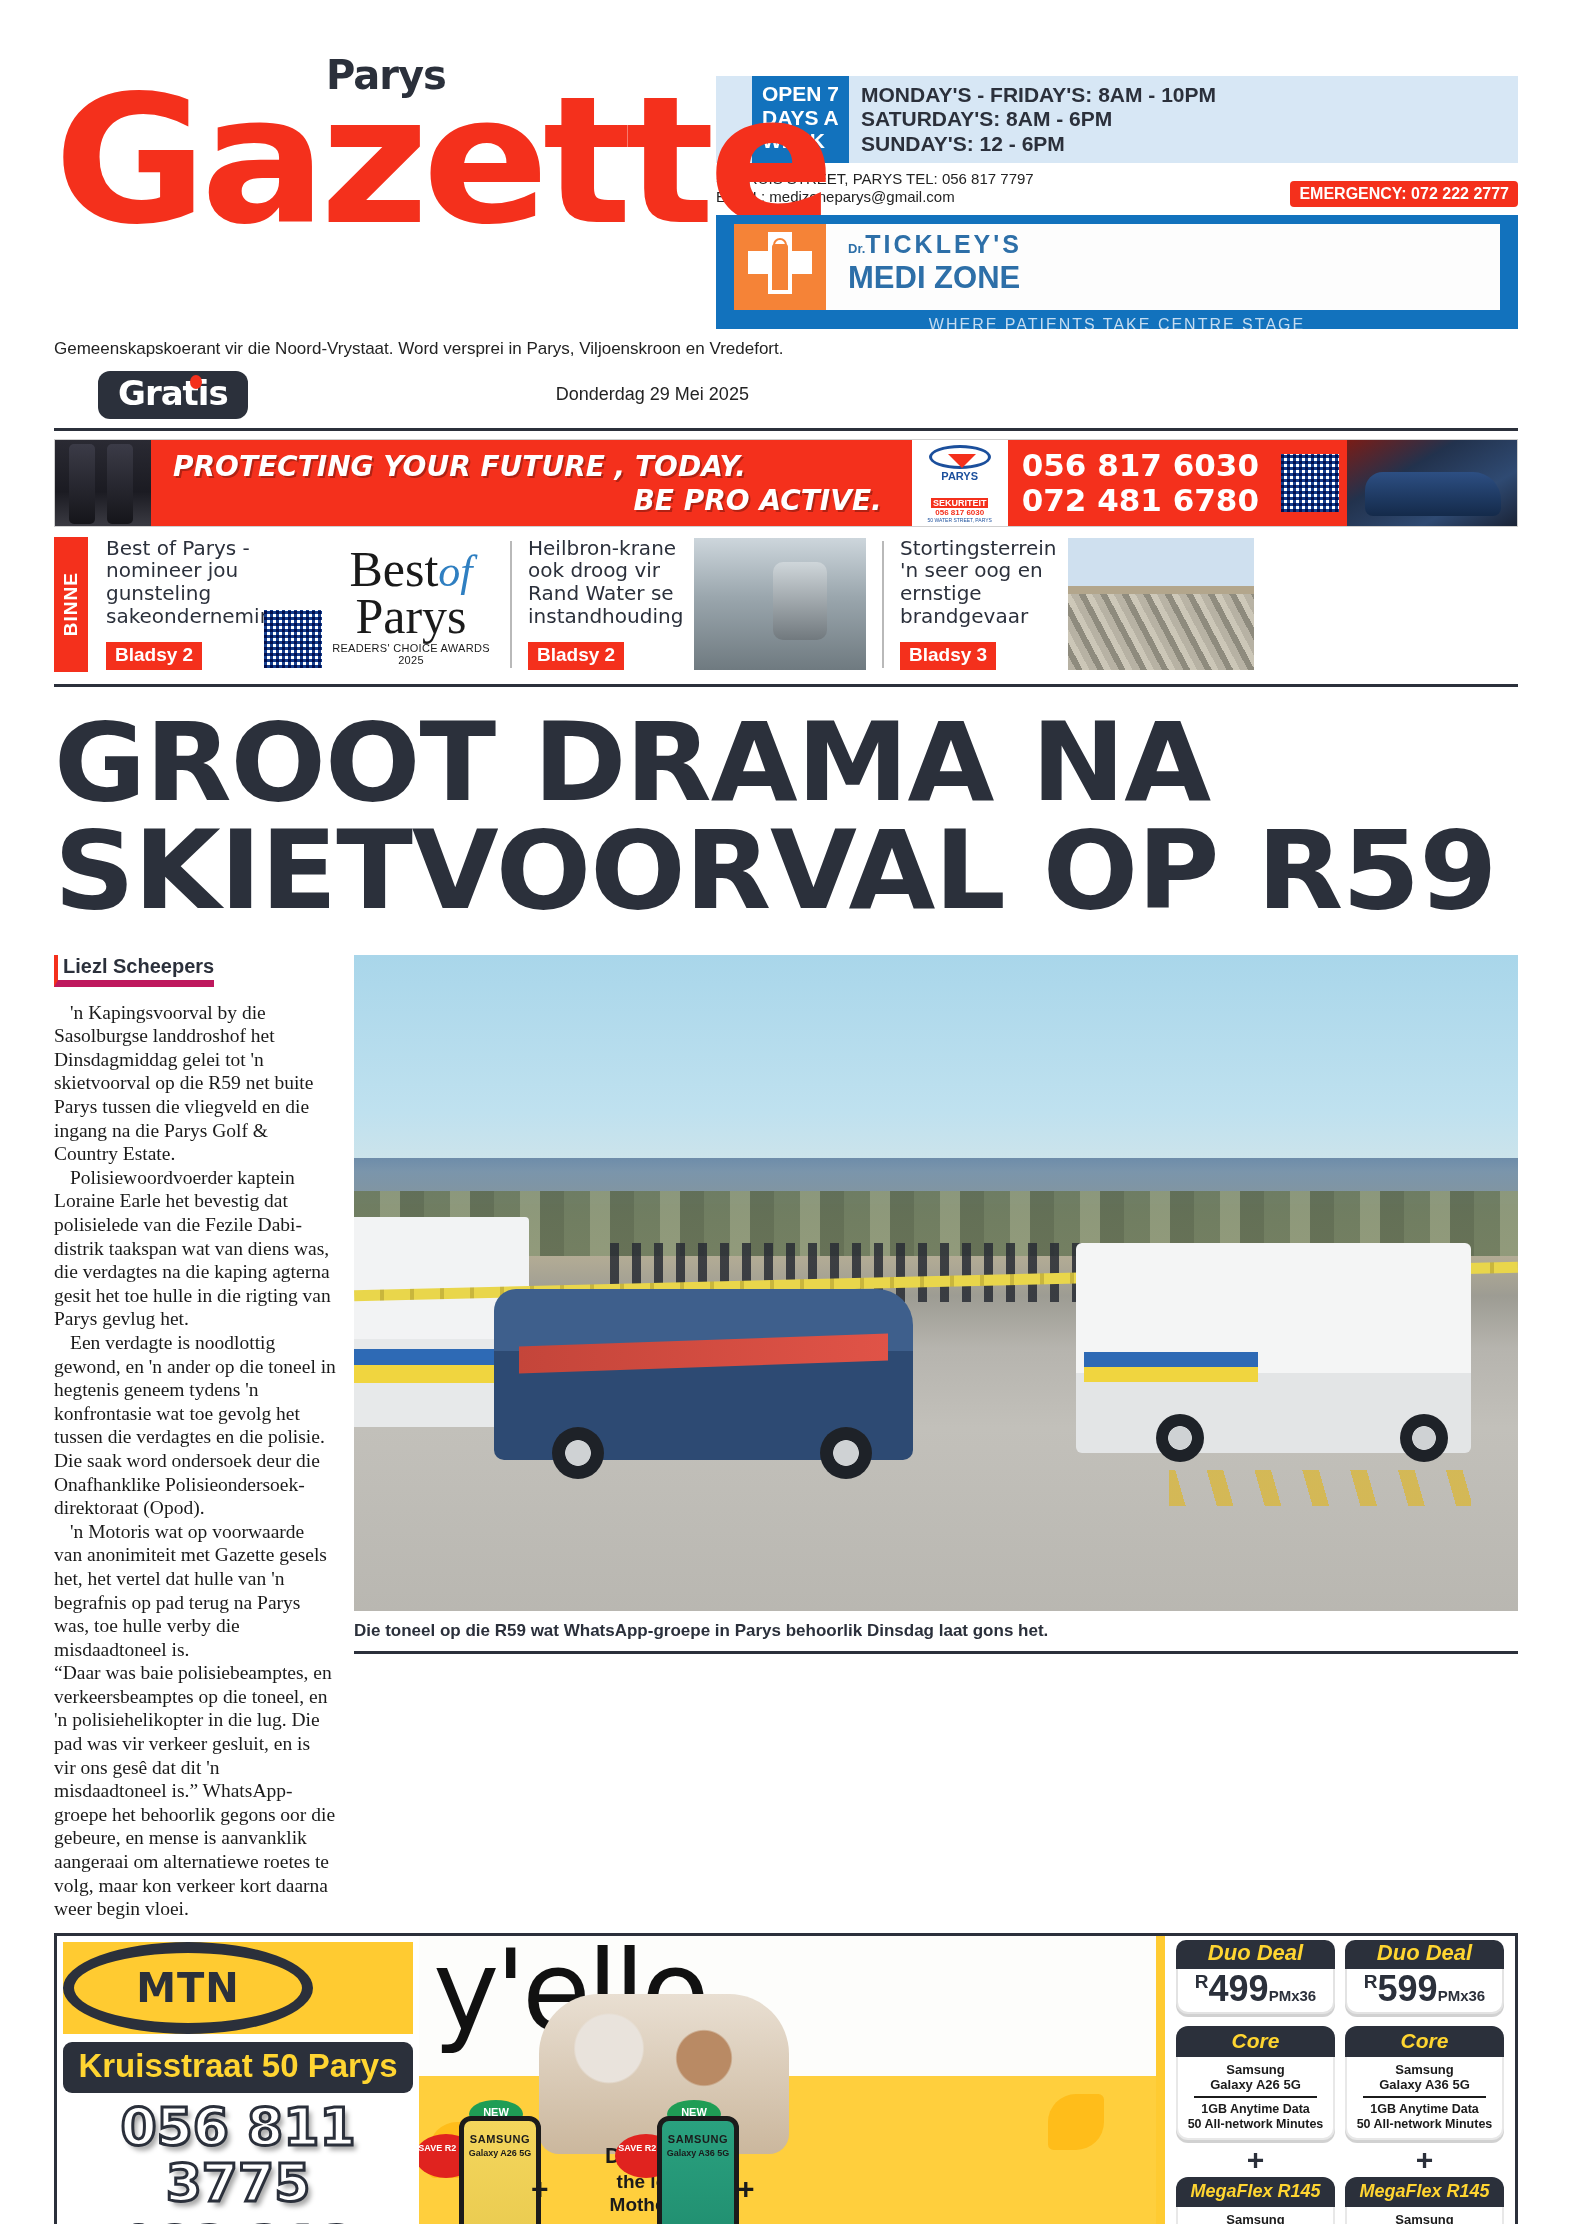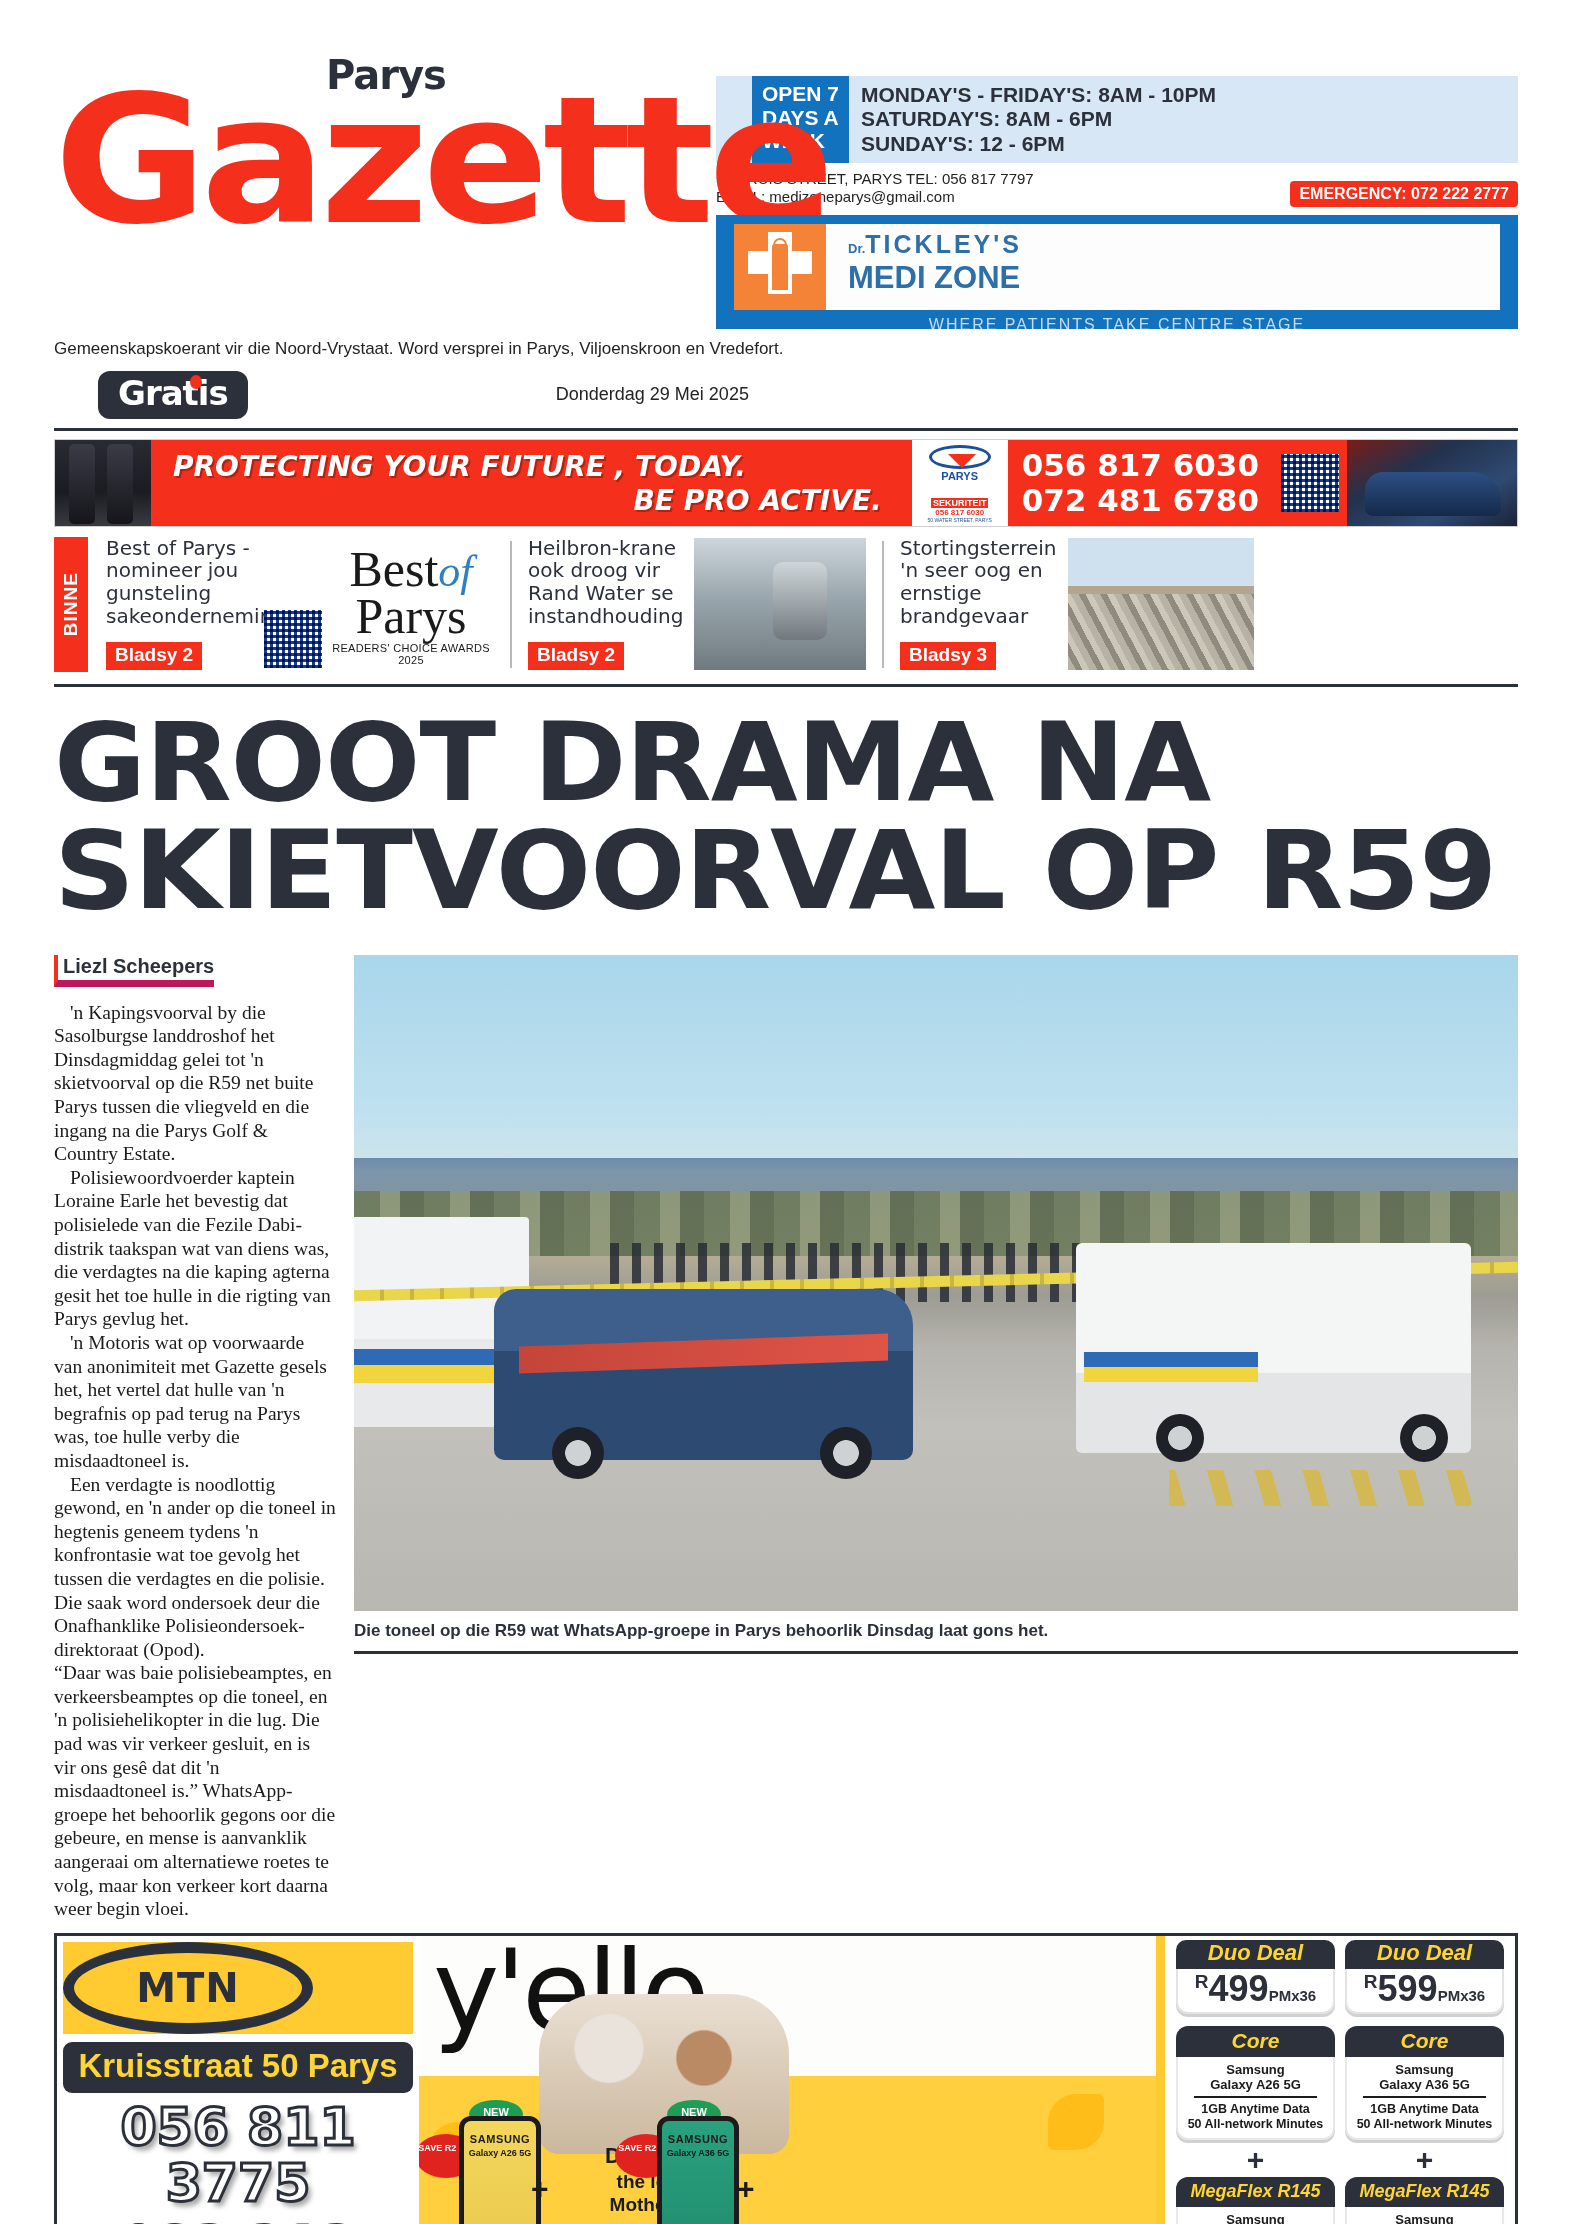--- a/index.html
+++ b/index.html
@@ -588,22 +588,22 @@
     <div>GROOT DRAMA NA</div>
     <div>SKIETVOORVAL OP R59</div>
   </div>
 
   <div class="article">
     <div class="col-text">
       <div class="byline">Liezl Scheepers</div>
       <div class="body-text">
         <p>'n Kapingsvoorval by die Sasolburgse landdroshof het Dinsdagmiddag gelei tot 'n skietvoorval op die R59 net buite Parys tussen die vliegveld en die ingang na die Parys Golf &amp; Country Estate.</p>
         <p>Polisiewoordvoerder kaptein Loraine Earle het bevestig dat polisielede van die Fezile Dabi-distrik taakspan wat van diens was, die verdagtes na die kaping agterna gesit het toe hulle in die rigting van Parys gevlug het.</p>
+        <p>Een verdagte is noodlottig gewond, en 'n ander op die toneel in hegtenis geneem tydens 'n konfrontasie wat toe gevolg het tussen die verdagtes en die polisie. Die saak word ondersoek deur die Onafhanklike Polisieondersoek-direktoraat (Opod).</p>
         <p>'n Motoris wat op voorwaarde van anonimiteit met Gazette gesels het, het vertel dat hulle van 'n begrafnis op pad terug na Parys was, toe hulle verby die misdaadtoneel is.</p>
-        <p>Een verdagte is noodlottig gewond, en 'n ander op die toneel in hegtenis geneem tydens 'n konfrontasie wat toe gevolg het tussen die verdagtes en die polisie. Die saak word ondersoek deur die Onafhanklike Polisieondersoek-direktoraat (Opod).</p>
         <p class="noind">“Daar was baie polisiebeamptes, en verkeersbeamptes op die toneel, en 'n polisiehelikopter in die lug. Die pad was vir verkeer gesluit, en is vir ons gesê dat dit 'n misdaadtoneel is.” WhatsApp-groepe het behoorlik gegons oor die gebeure, en mense is aanvanklik aangeraai om alternatiewe roetes te volg, maar kon verkeer kort daarna weer begin vloei.</p>
       </div>
     </div>
 
     <div class="col-photo">
       <div class="newsphoto">
         <div class="np-mtn"></div>
         <div class="np-trees"></div>
         <div class="np-van-l"></div>
         <div class="np-crowd"></div>

